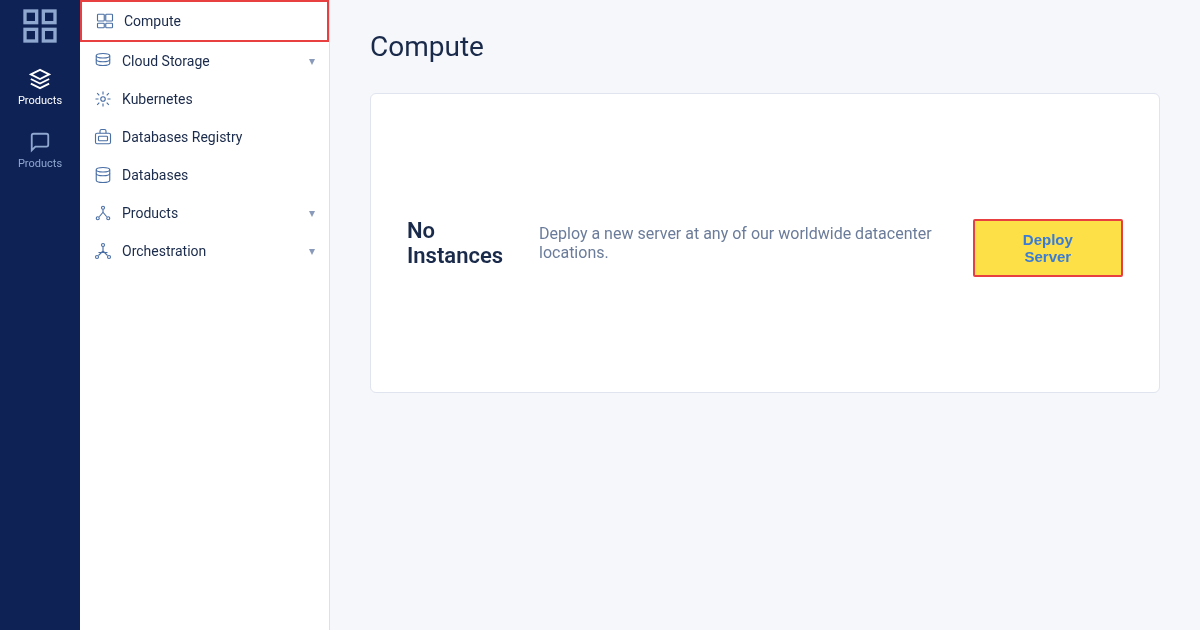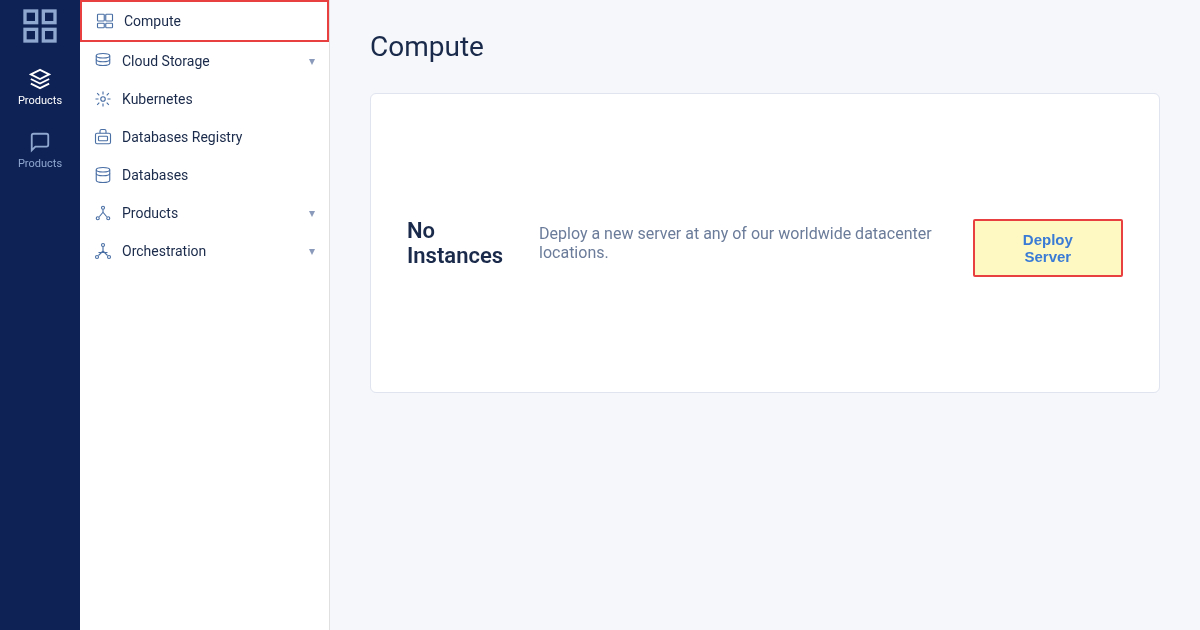--- a/index.html
+++ b/index.html
@@ -109,21 +109,21 @@
       color: #1a2a4a;
     }
     .empty-state-subtitle {
       font-size: 16px;
       color: #6b7c9a;
     }
     .deploy-button {
       margin-top: 10px;
       padding: 10px 28px;
       border: 2px solid #e84040;
-      background: #fef9c3;
+      background: #fde047;
       color: #3a7bd5;
       font-size: 15px;
       font-weight: 600;
       cursor: pointer;
       border-radius: 2px;
     }
   </style>
 </head>
 <body>
 

